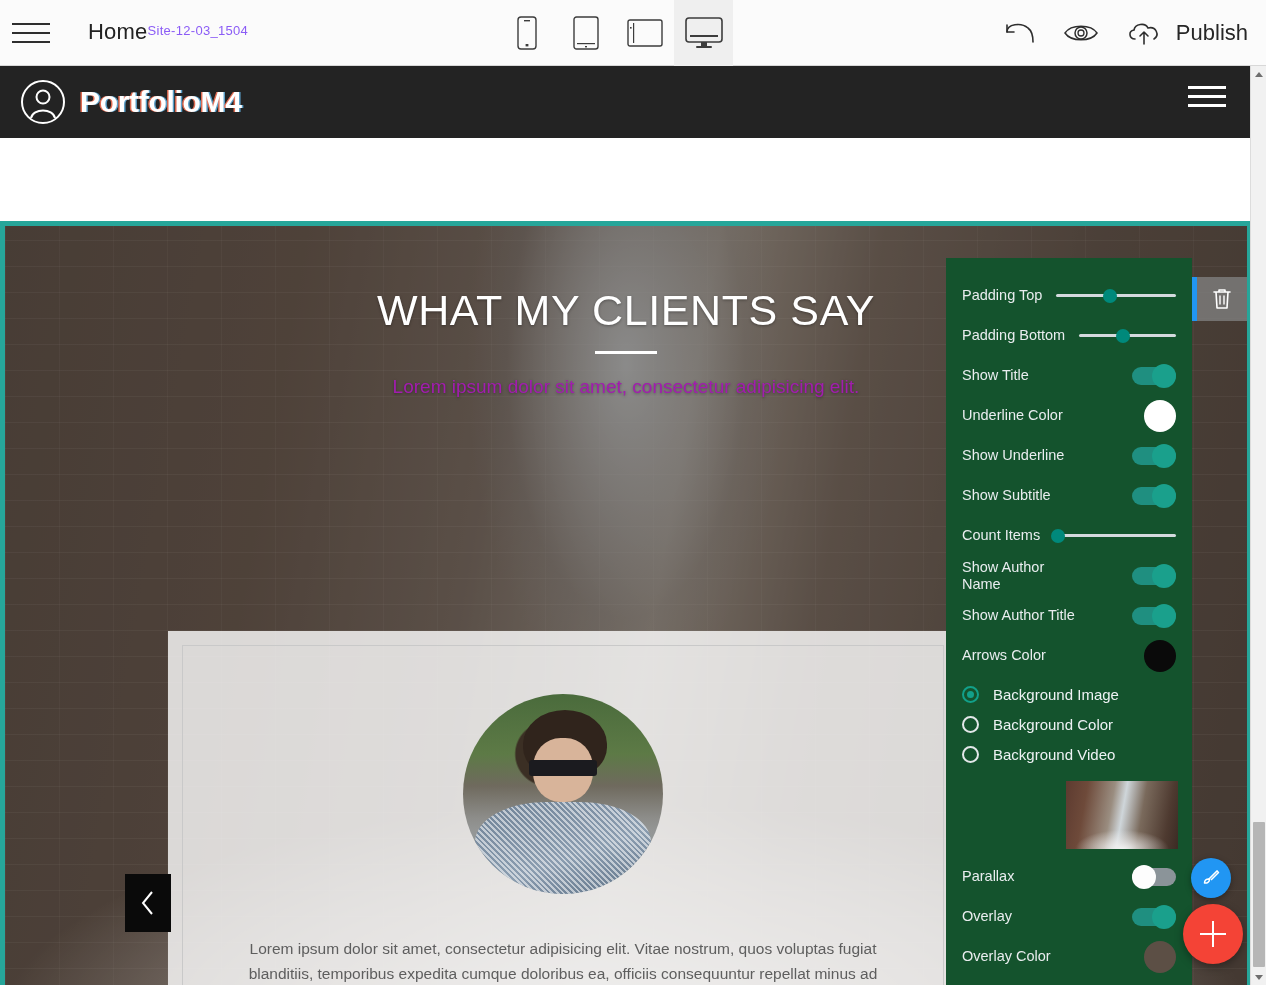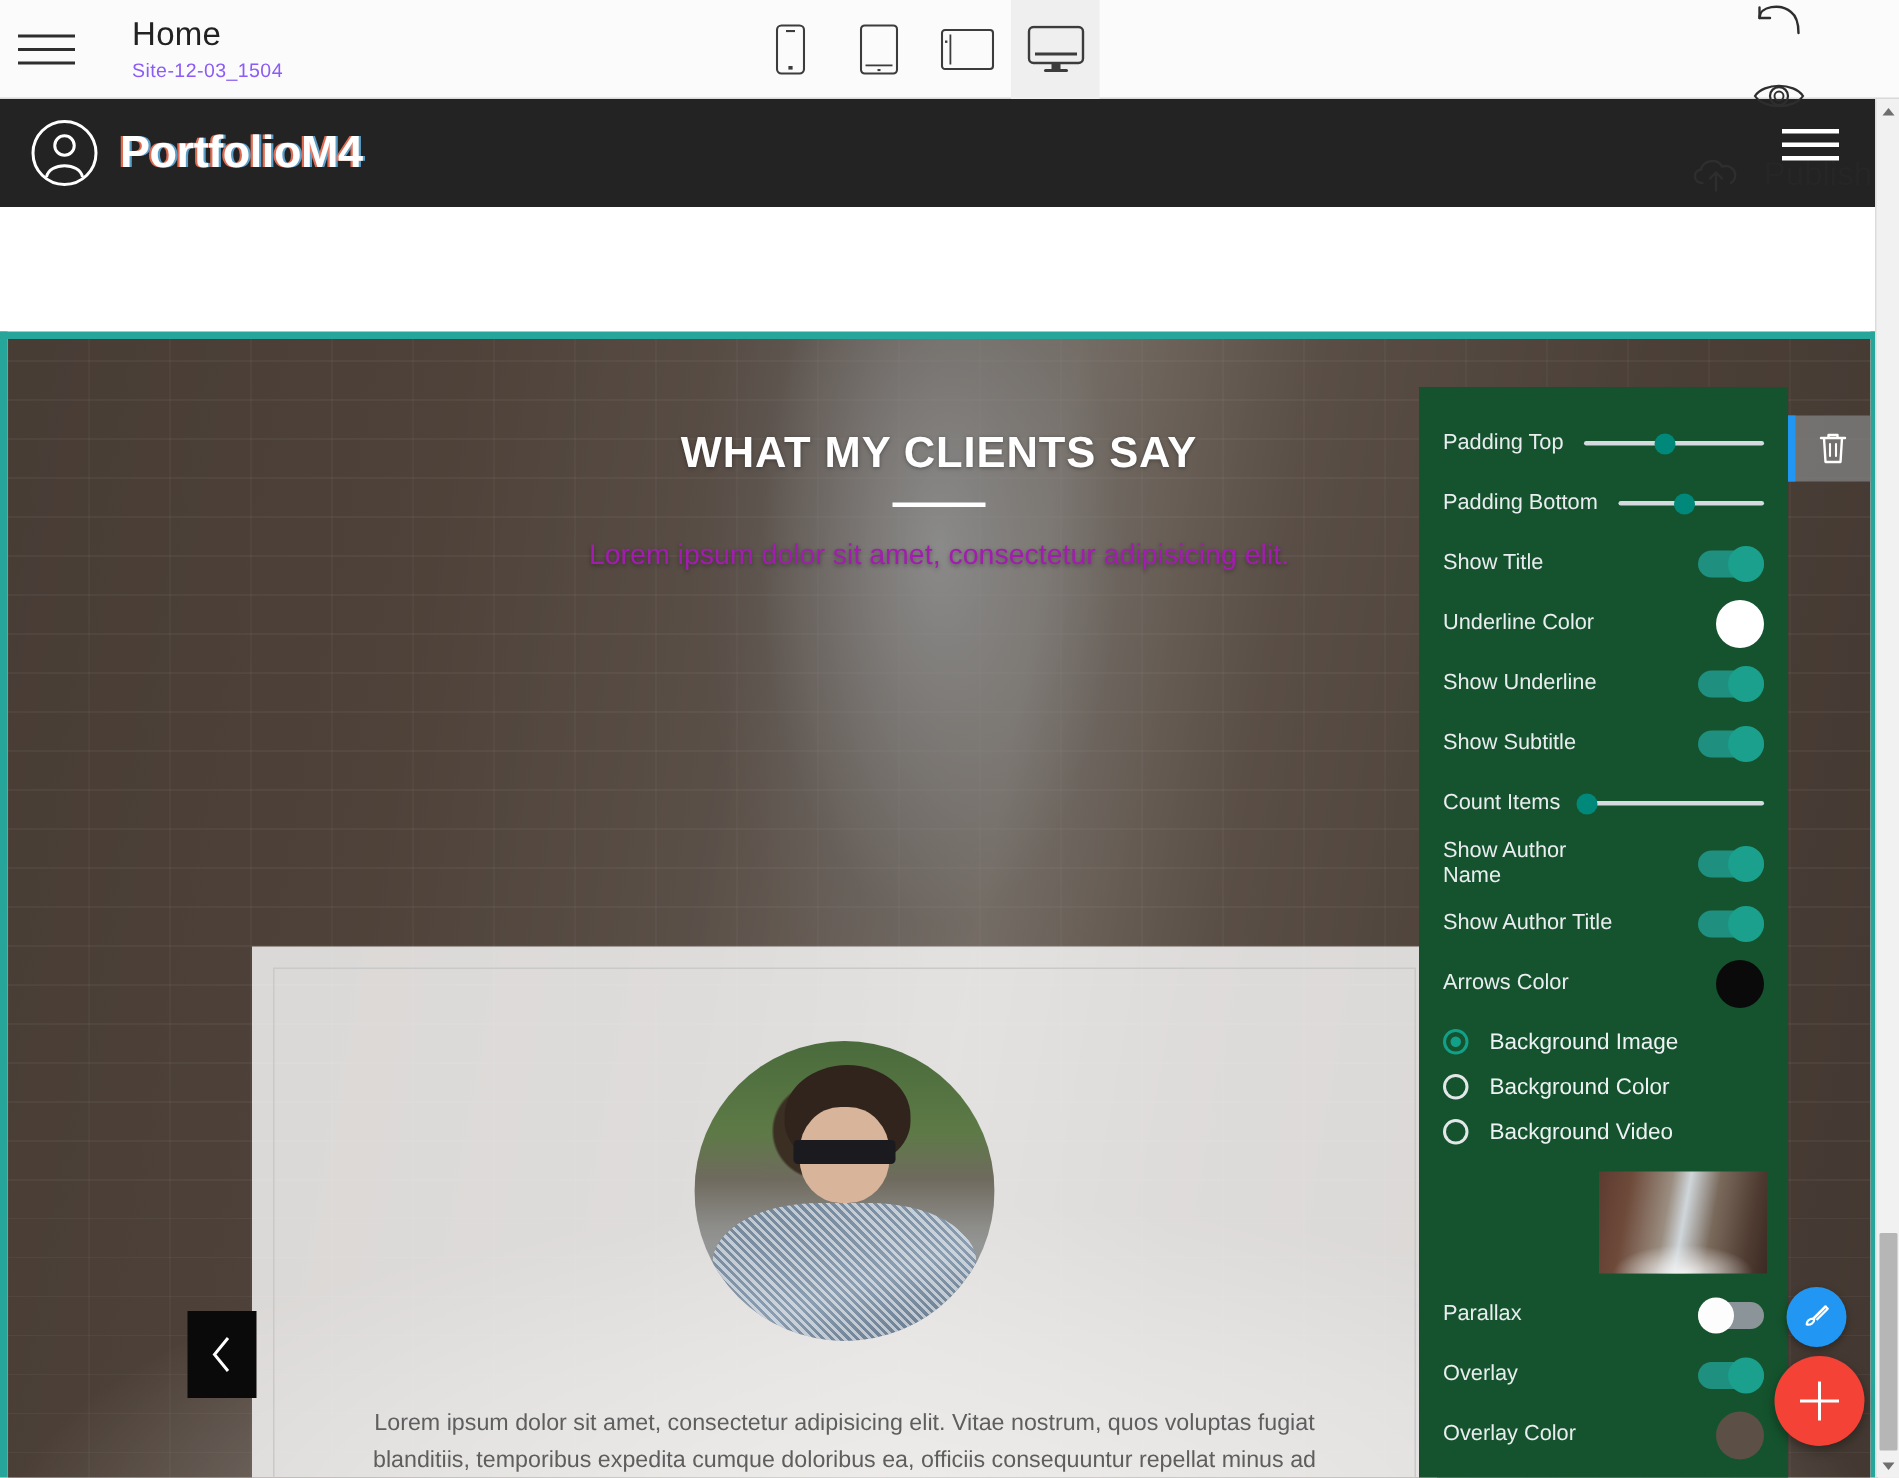--- a/index.html
+++ b/index.html
@@ -21,34 +21,34 @@
     z-index: 50;
   }
   #hamburger-app {
     width: 62px; height: 66px;
     display: flex; flex-direction: column;
     align-items: center; justify-content: center;
     gap: 7px; cursor: pointer;
   }
   #hamburger-app i { display:block; width: 38px; height: 2px; background: #2e2e2e; }
 
-  #page-meta { display: flex; flex-direction: column; justify-content: center; padding-left: 26px; }
+  #page-meta { display: flex; flex-direction: row; justify-content: center; padding-left: 26px; }
   #page-title-text { font-size: 22px; color: #222; line-height: 1.1; font-weight: 400; letter-spacing: .2px;}
   #site-name-text { font-size: 13px; color: #8b5cf6; margin-top: 3px; letter-spacing: .3px;}
 
   #device-group { position:absolute; left: 497px; top: 0; height: 66px; display: flex; align-items: stretch; }
   .device-btn {
     width: 59px; height: 66px;
     display:flex; align-items:center; justify-content:center;
     cursor: pointer; background: transparent;
   }
   .device-btn.active { background: #efefef; }
   .device-btn svg { display:block; }
 
-  #right-actions { position: absolute; right: 18px; top: 0; height: 66px; display: flex; align-items: center; gap: 26px; flex-direction: column; }
+  #right-actions { position: absolute; right: 18px; top: 0; height: 66px; display: flex; align-items: center; gap: 26px; }
   .tool-icon { cursor: pointer; display:flex; align-items:center; justify-content:center; }
   #publish-btn { display:flex; align-items:center; gap: 11px; cursor:pointer; }
   #publish-label { font-size: 22px; color: #262626; }
 
   
   #canvas {
     position:absolute; top: 66px; left: 0;
     width: 1252px; height: 919px;
     overflow: hidden; background: #fff;
   }
@@ -88,21 +88,21 @@
       radial-gradient(ellipse 16% 55% at 50% 18%, rgba(190,205,215,.85) 0%, rgba(120,130,140,.2) 60%, rgba(0,0,0,0) 80%),
       
       repeating-linear-gradient(0deg, rgba(255,255,255,.07) 0 1px, rgba(0,0,0,0) 1px 26px),
       repeating-linear-gradient(90deg, rgba(255,255,255,.05) 0 1px, rgba(0,0,0,0) 1px 54px),
       linear-gradient(100deg, #3a332f 0%, #463c36 22%, #5c5550 38%, #7d7a75 48%, #8e8b84 52%, #5a524c 64%, #403833 80%, #332c28 100%);
   }
   #bg-overlay { position:absolute; inset:0; background: rgba(89,73,62,.45); }
 
   #section-head { position:relative; text-align:center; padding-top: 60px; }
   #section-title {
-    font-size: 29px; color: #fff; font-weight: 700;
+    font-size: 43px; color: #fff; font-weight: 400;
     letter-spacing: .6px;
     text-shadow: 0 1px 3px rgba(0,0,0,.35);
   }
   #title-underline { width: 62px; height: 3px; background:#fff; margin: 16px auto 0; }
   #section-subtitle {
     margin-top: 22px; font-size: 19px; color: #a21caf; font-weight: 300;
     text-shadow: 0 1px 3px rgba(0,0,0,.35);
   }
 
   

